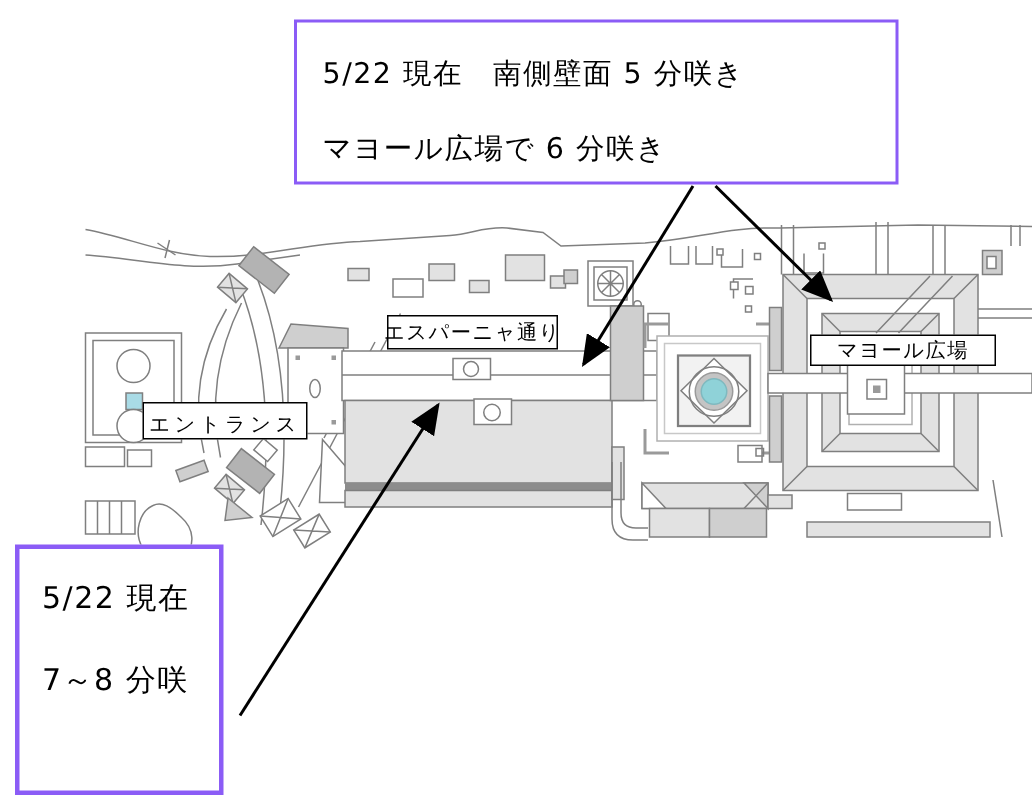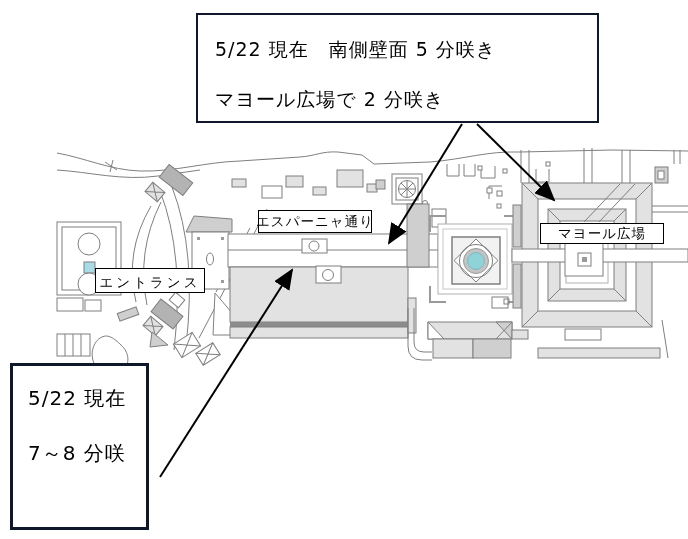--- a/index.html
+++ b/index.html
@@ -4,21 +4,21 @@
 <style>
   html,body { margin:0; padding:0; background:#ffffff; }
   .stage {
     position:relative; width:688px; height:539px; background:#fff;
     font-family:"DejaVu Sans","Liberation Sans",sans-serif; color:#000;
     overflow:hidden;
   }
   .map-svg { position:absolute; left:0; top:0; }
 
   
-  .callout { position:absolute; background:#fff; border:2px solid #0f172a; box-sizing:border-box; }
+  .callout { position:absolute; background:#fff; border:2px solid #8b5cf6; box-sizing:border-box; }
   .callout-south {
     left:196px; top:13px; width:403px; height:110px;
     padding:9px 0 0 17px; font-size:19px; line-height:50px; letter-spacing:1px;
     white-space:nowrap;
   }
   .callout-north {
     left:10px; top:363px; width:139px; height:167px; border-width:3px;
     padding:5px 0 0 15px; font-size:20px; line-height:55px; letter-spacing:1px;
     white-space:nowrap;
   }
@@ -236,21 +236,21 @@
   </div>
   <div class="map-label" id="label-entrance">
     <span>エントランス</span>
   </div>
   <div class="map-label" id="label-plaza">
     <span>マヨール広場</span>
   </div>
 
   <div class="callout callout-south">
     <div>5/22 現在　南側壁面 5 分咲き</div>
-    <div>マヨール広場で 2 分咲き</div>
+    <div>マヨール広場で 6 分咲き</div>
   </div>
 
   <div class="callout callout-north">
     <div>5/22 現在</div>
     <div>7～8 分咲</div>
   </div>
 
 </div>
 
 </body></html>

